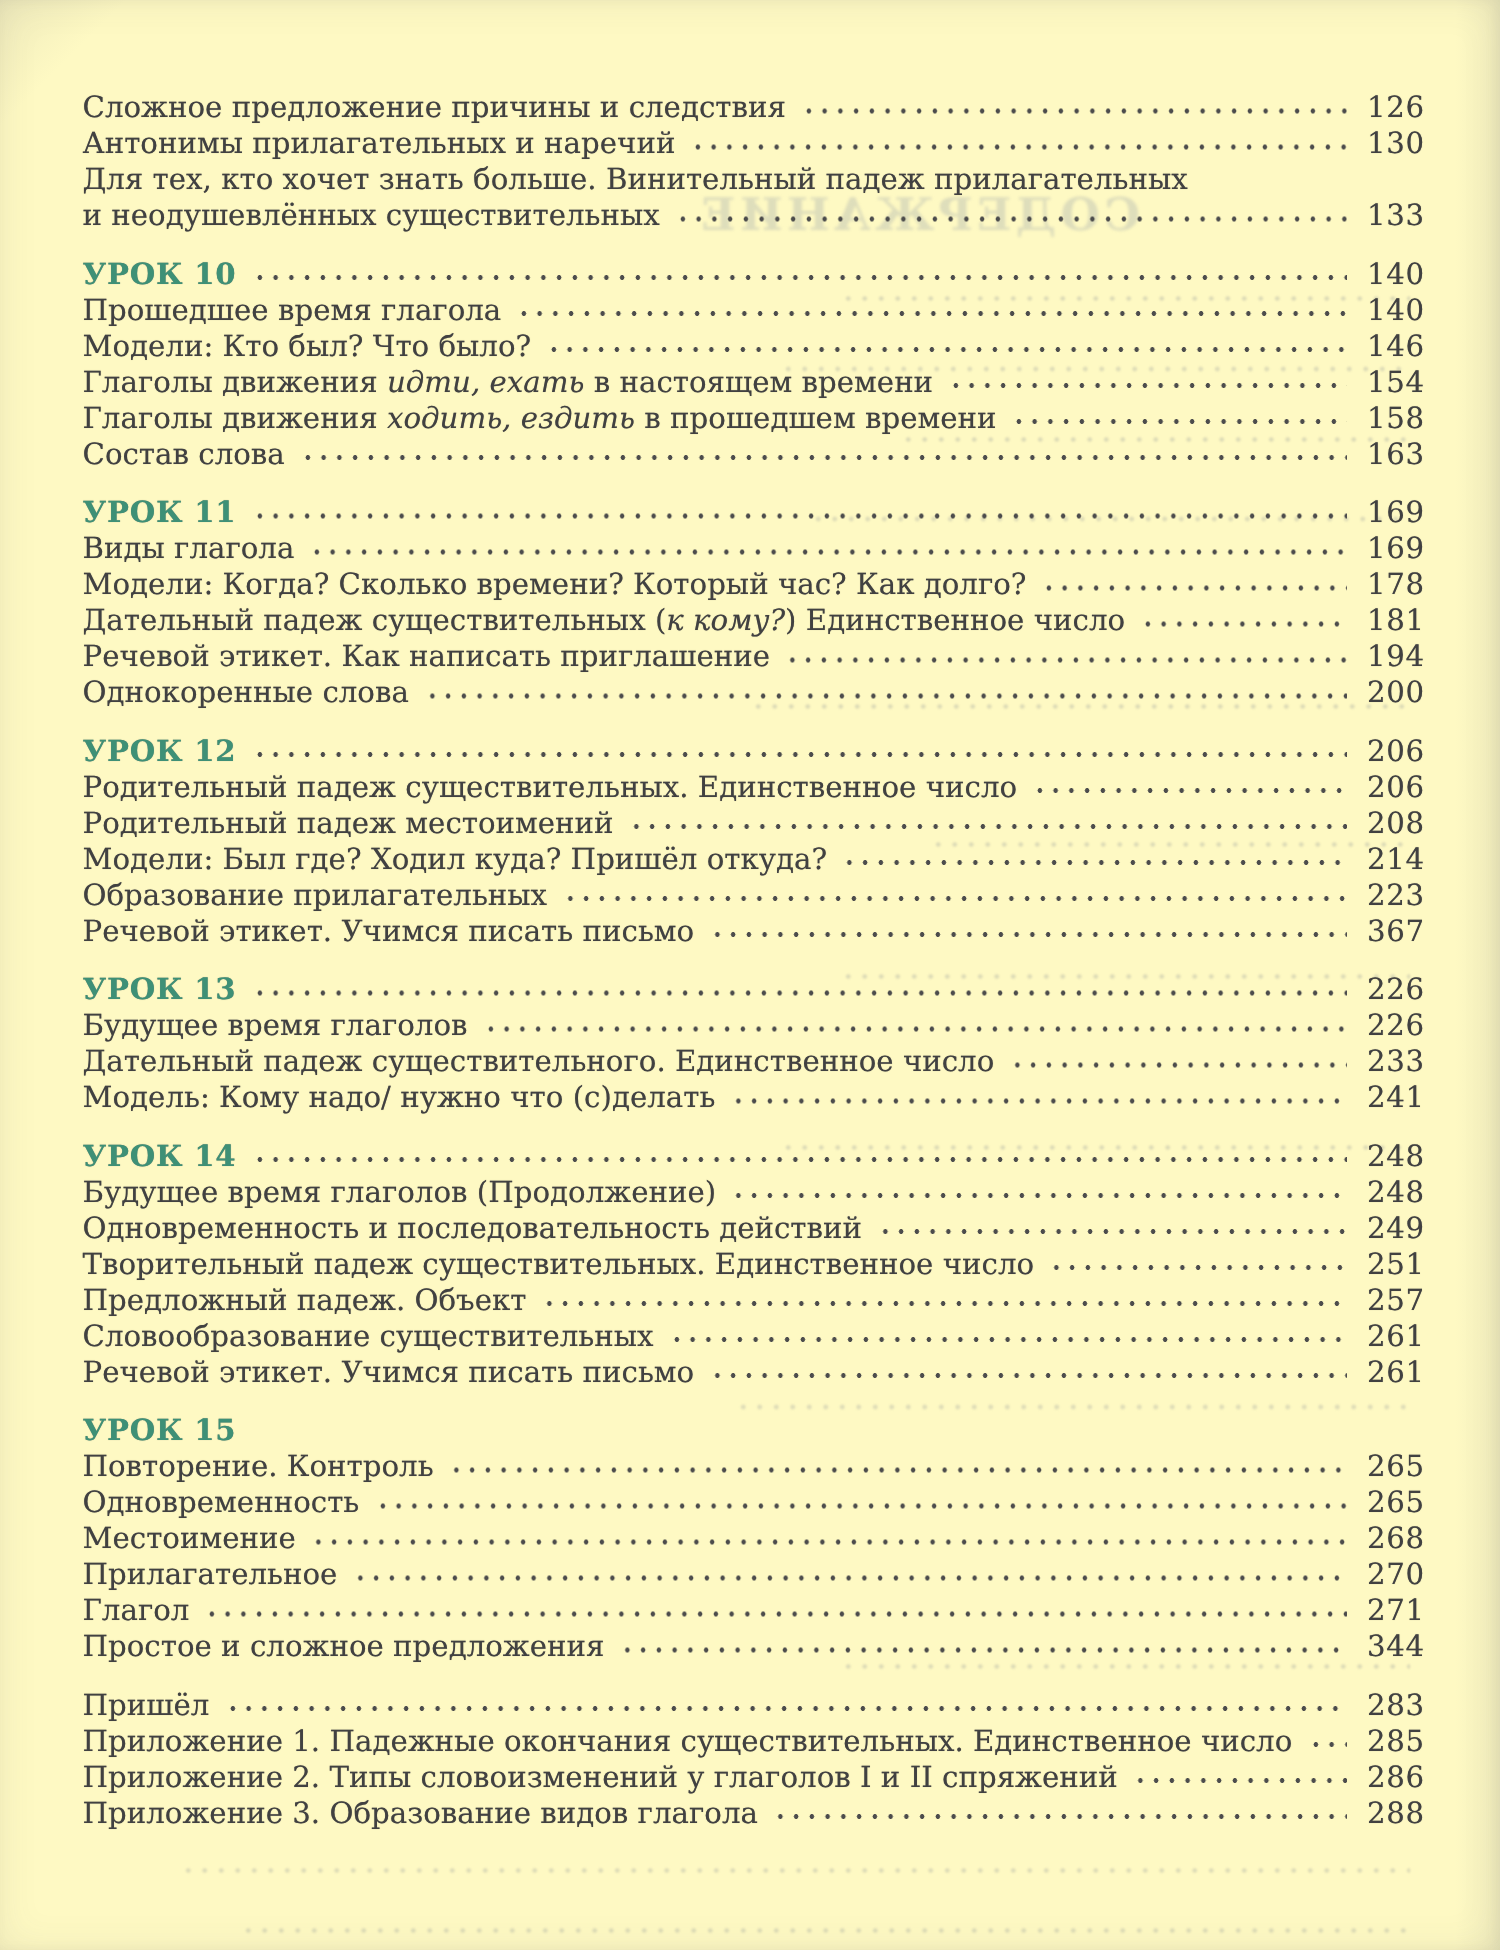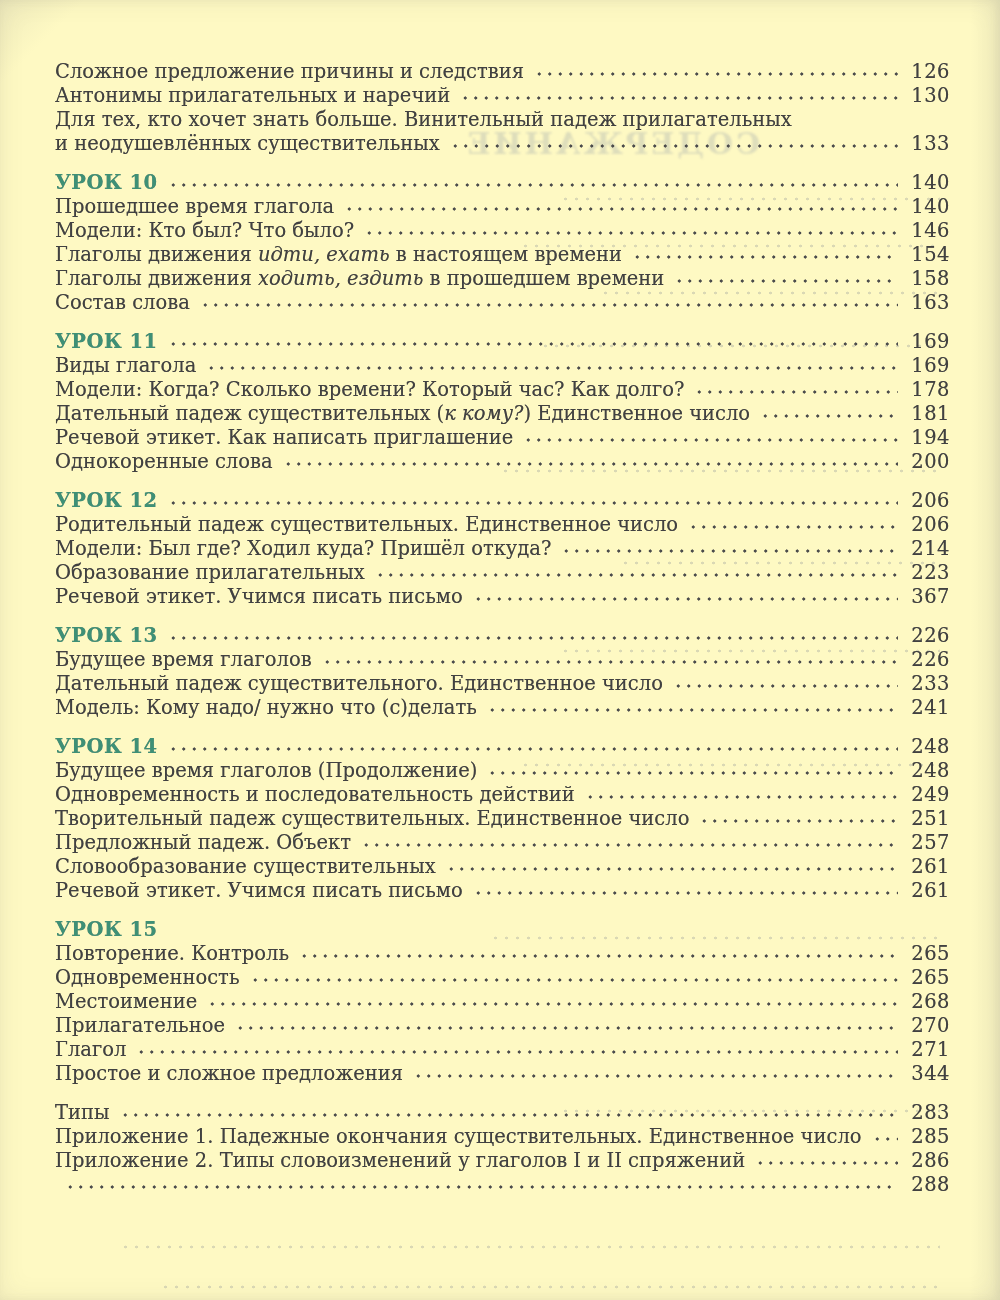--- a/index.html
+++ b/index.html
@@ -208,20 +208,25 @@
           <span class="toc-title"><span>УРОК 12</span></span>
           <span class="leader"></span>
           <span class="pageno">206</span>
         </div>
         <div class="toc-row">
           <span class="toc-title"><span>Родительный падеж существительных. Единственное число</span></span>
           <span class="leader"></span>
           <span class="pageno">206</span>
         </div>
         <div class="toc-row">
+          <span class="toc-title"><span>Родительный падеж местоимений</span></span>
+          <span class="leader"></span>
+          <span class="pageno">208</span>
+        </div>
+        <div class="toc-row">
           <span class="toc-title"><span>Модели: Был где? Ходил куда? Пришёл откуда?</span></span>
           <span class="leader"></span>
           <span class="pageno">214</span>
         </div>
         <div class="toc-row">
           <span class="toc-title"><span>Образование прилагательных</span></span>
           <span class="leader"></span>
           <span class="pageno">223</span>
         </div>
         <div class="toc-row">
@@ -319,34 +324,35 @@
           <span class="pageno">271</span>
         </div>
         <div class="toc-row">
           <span class="toc-title"><span>Простое и сложное предложения</span></span>
           <span class="leader"></span>
           <span class="pageno">344</span>
         </div>
       </div>
       <div class="toc-section">
         <div class="toc-row">
-          <span class="toc-title"><span>Типы</span></span>
+          <span class="toc-title"><span>Пришёл</span></span>
           <span class="leader"></span>
           <span class="pageno">283</span>
         </div>
         <div class="toc-row">
           <span class="toc-title"><span>Приложение 1. Падежные окончания существительных. Единственное число</span></span>
           <span class="leader"></span>
           <span class="pageno">285</span>
         </div>
         <div class="toc-row">
           <span class="toc-title"><span>Приложение 2. Типы словоизменений у глаголов I и II спряжений</span></span>
           <span class="leader"></span>
           <span class="pageno">286</span>
         </div>
         <div class="toc-row">
+          <span class="toc-title"><span>Приложение 3. Образование видов глагола</span></span>
           <span class="leader"></span>
           <span class="pageno">288</span>
         </div>
       </div>
     </div>
 
 </div>
 
 </body></html>

